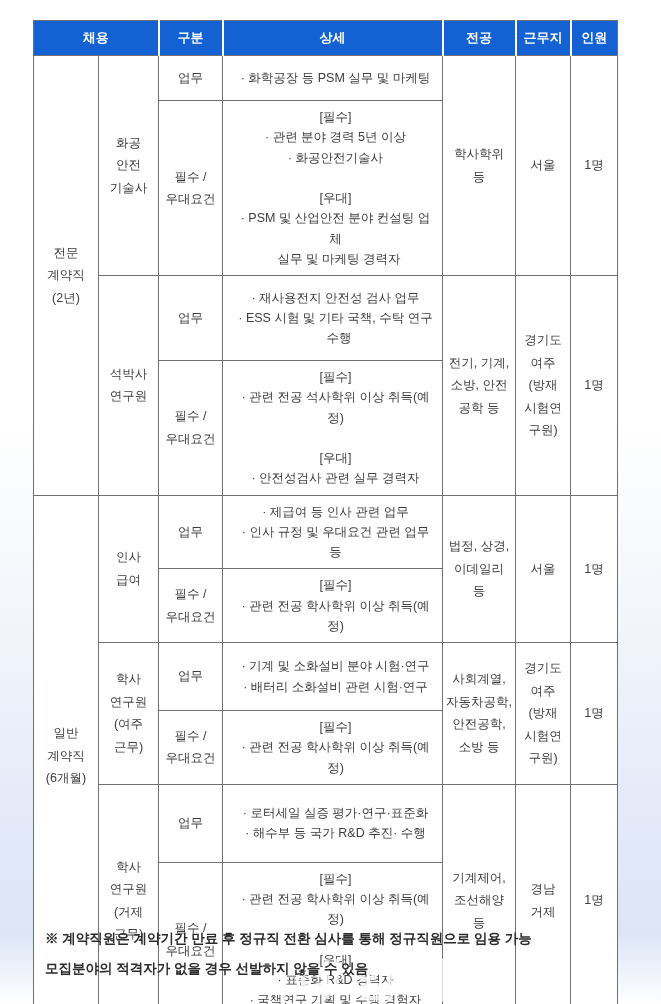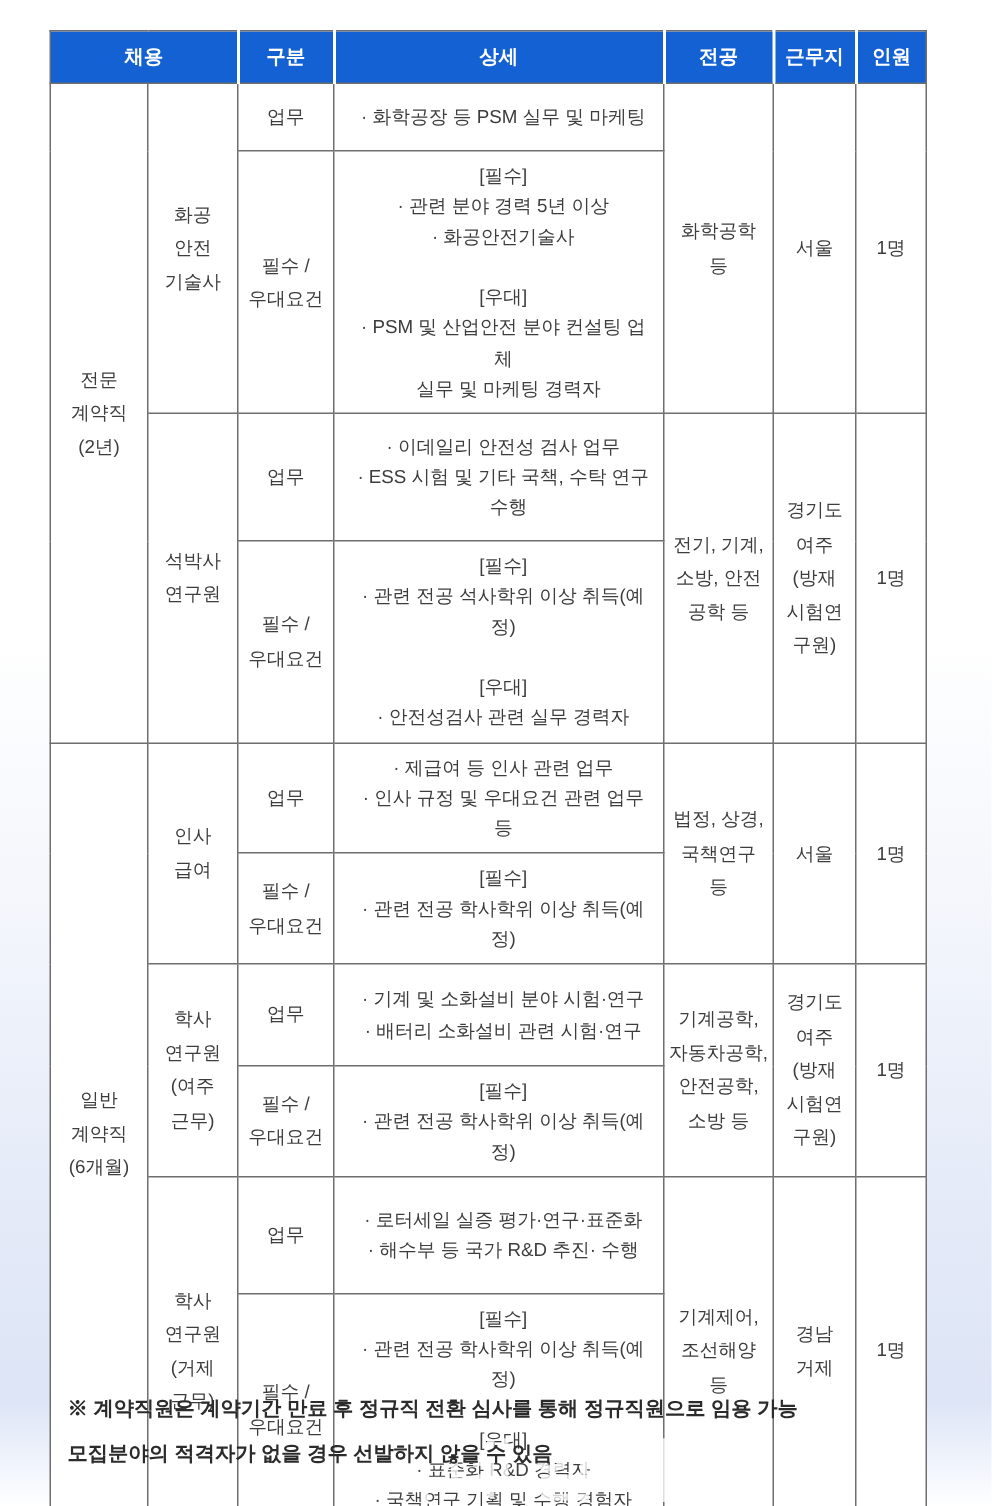--- a/index.html
+++ b/index.html
@@ -98,42 +98,42 @@
 
     <tr style="height:45px">
       <td rowspan="4" class="group">전문
 계약직
 (2년)</td>
       <td rowspan="2">화공
 안전
 기술사</td>
       <td>업무</td>
       <td class="detail">· 화학공장 등 PSM 실무 및 마케팅</td>
-      <td rowspan="2">화학공학
+      <td rowspan="2">학사학위
 등</td>
       <td rowspan="2">서울</td>
       <td rowspan="2">1명</td>
     </tr>
     <tr style="height:150px">
       <td>필수 /
 우대요건</td>
       <td class="detail">[필수]
 · 관련 분야 경력 5년 이상
 · 화공안전기술사
 
 [우대]
 · PSM 및 산업안전 분야 컨설팅 업체
   실무 및 마케팅 경력자</td>
     </tr>
 
     <tr style="height:85px">
       <td rowspan="2">석박사
 연구원</td>
       <td>업무</td>
-      <td class="detail">· 이데일리 안전성 검사 업무
+      <td class="detail">· 재사용전지 안전성 검사 업무
 · ESS 시험 및 기타 국책, 수탁 연구
   수행</td>
       <td rowspan="2">전기, 기계,
 소방, 안전
 공학 등</td>
       <td rowspan="2">경기도
 여주
 (방재
 시험연
 구원)</td>
@@ -152,41 +152,41 @@
     <tr style="height:67px">
       <td rowspan="6" class="group">일반
 계약직
 (6개월)</td>
       <td rowspan="2">인사
 급여</td>
       <td>업무</td>
       <td class="detail">· 제급여 등 인사 관련 업무
 · 인사 규정 및 우대요건 관련 업무 등</td>
       <td rowspan="2">법정, 상경,
-국책연구
+이데일리
 등</td>
       <td rowspan="2">서울</td>
       <td rowspan="2">1명</td>
     </tr>
     <tr style="height:63px">
       <td>필수 /
 우대요건</td>
       <td class="detail">[필수]
 · 관련 전공 학사학위 이상 취득(예정)</td>
     </tr>
 
     <tr style="height:68px">
       <td rowspan="2">학사
 연구원
 (여주
 근무)</td>
       <td>업무</td>
       <td class="detail">· 기계 및 소화설비 분야 시험·연구
 · 배터리 소화설비 관련 시험·연구</td>
-      <td rowspan="2">기계공학,
+      <td rowspan="2">사회계열,
 자동차공학,
 안전공학,
 소방 등</td>
       <td rowspan="2">경기도
 여주
 (방재
 시험연
 구원)</td>
       <td rowspan="2">1명</td>
     </tr>

